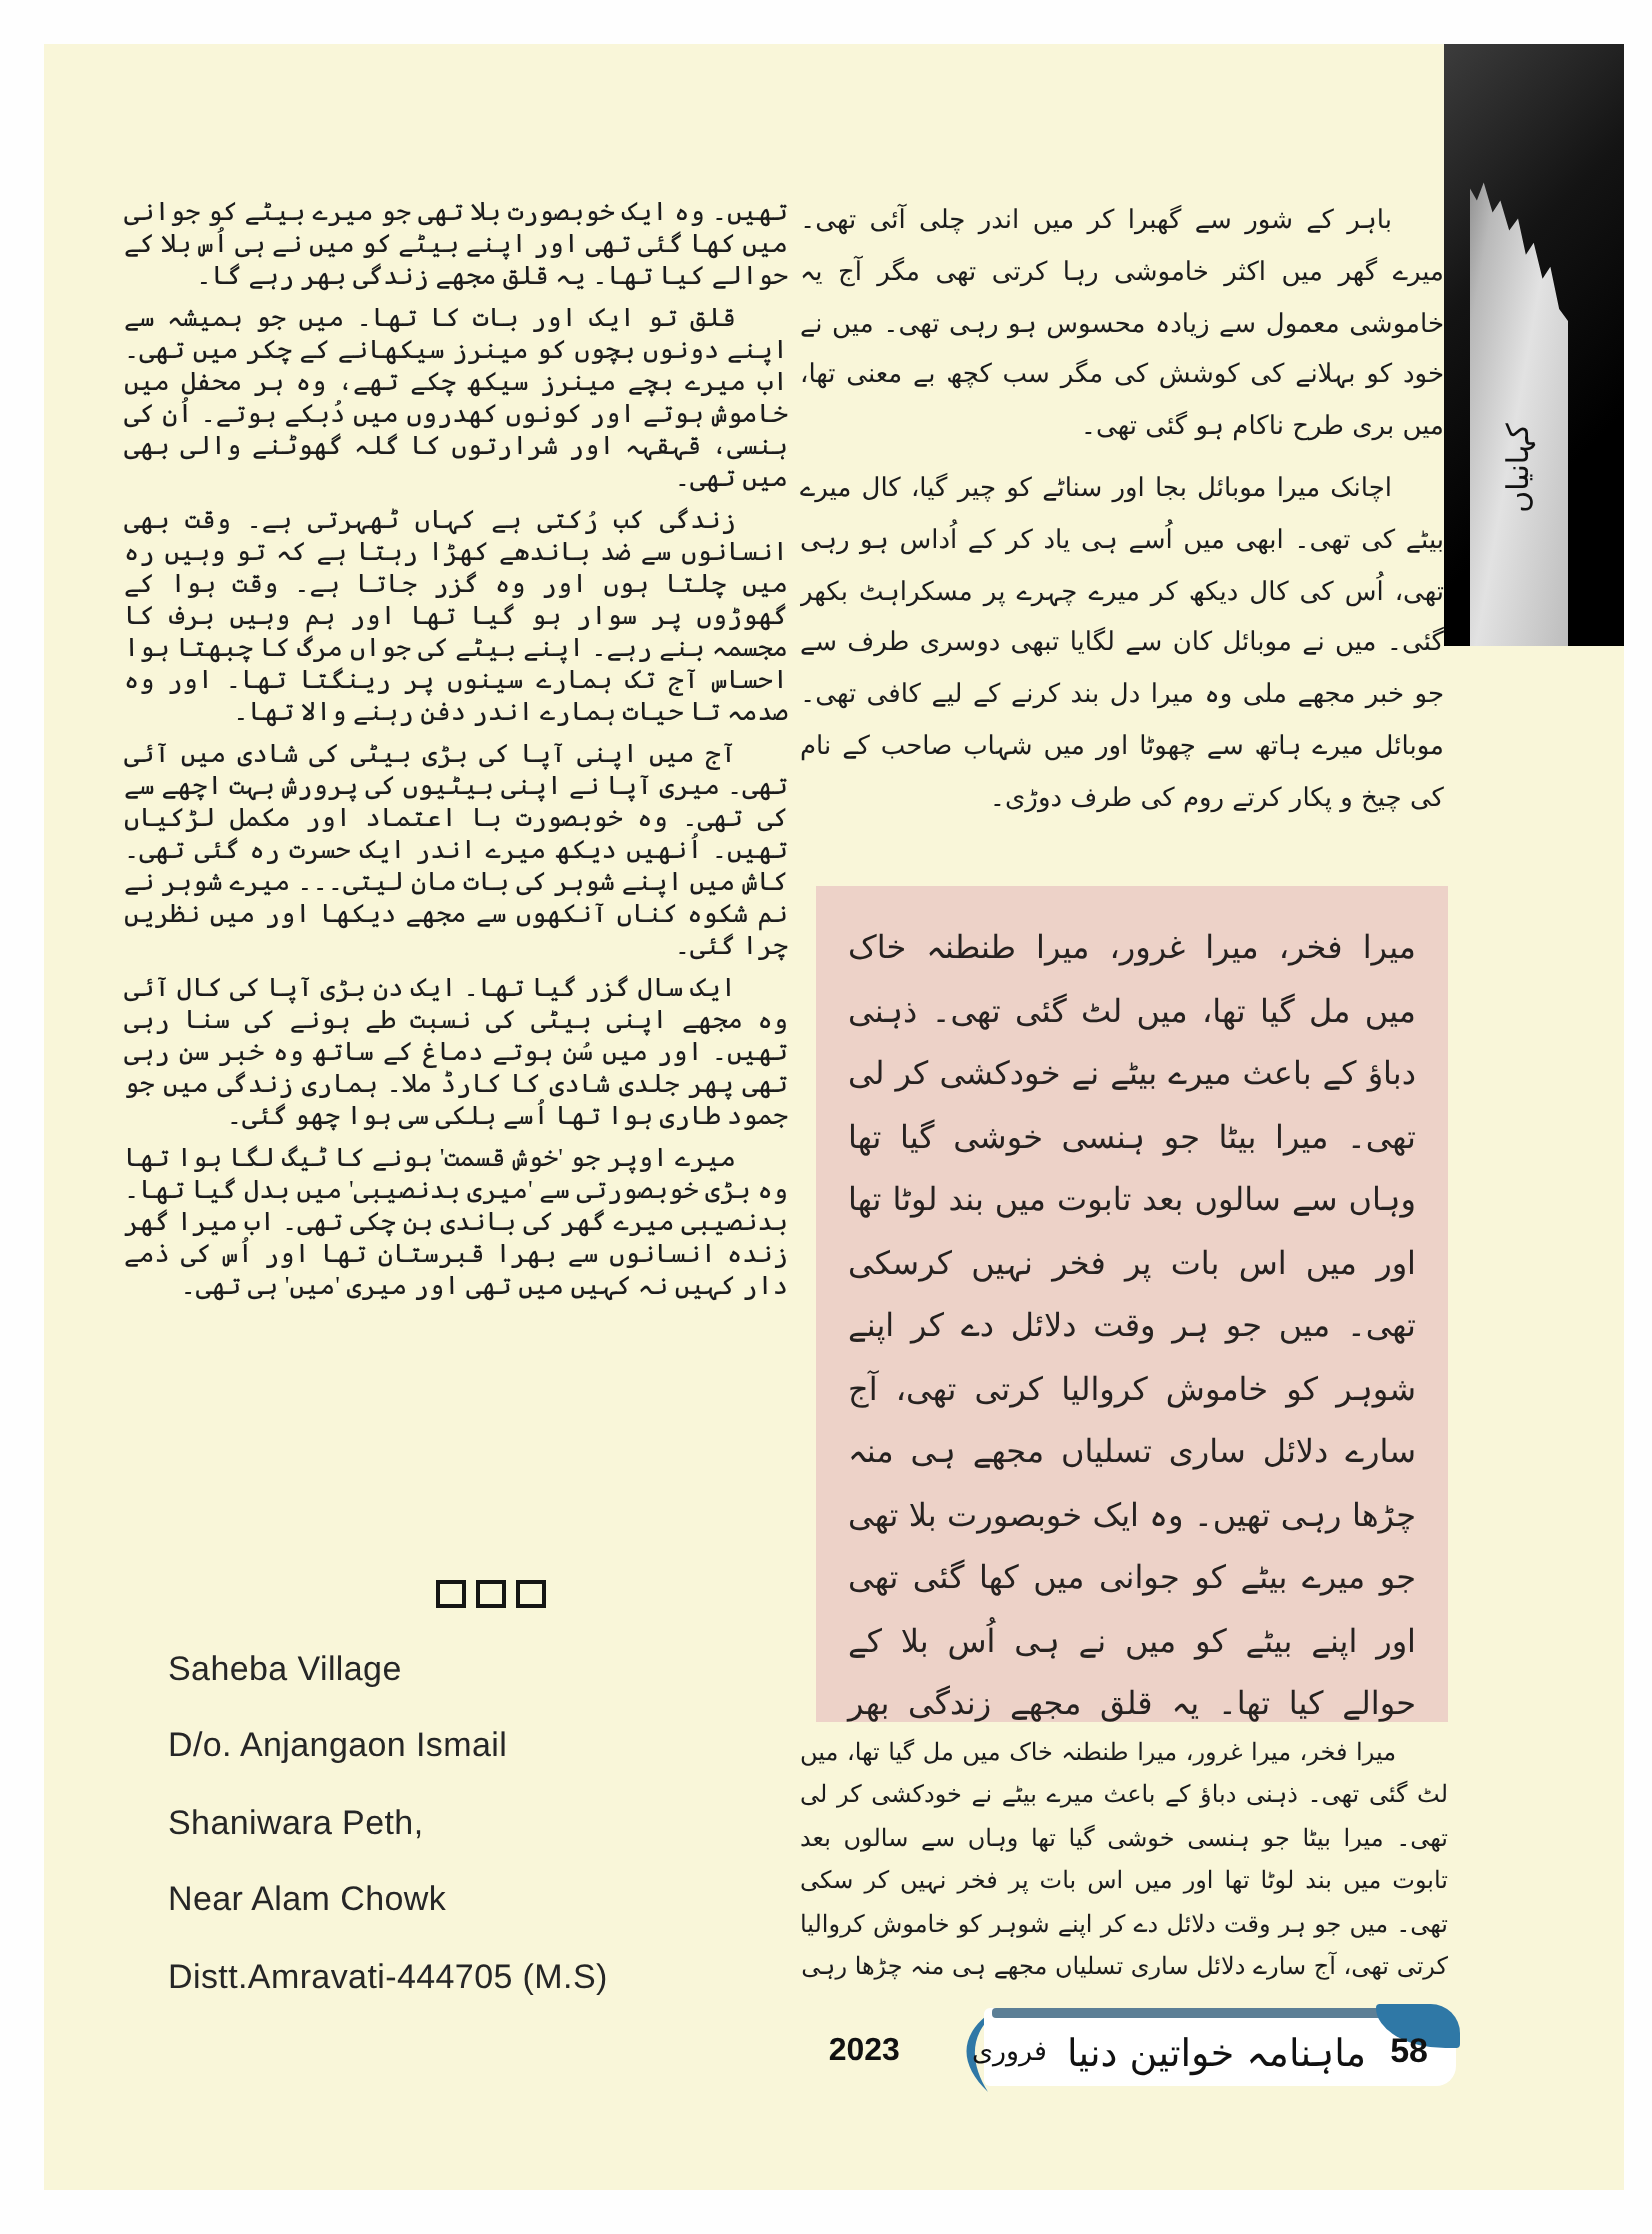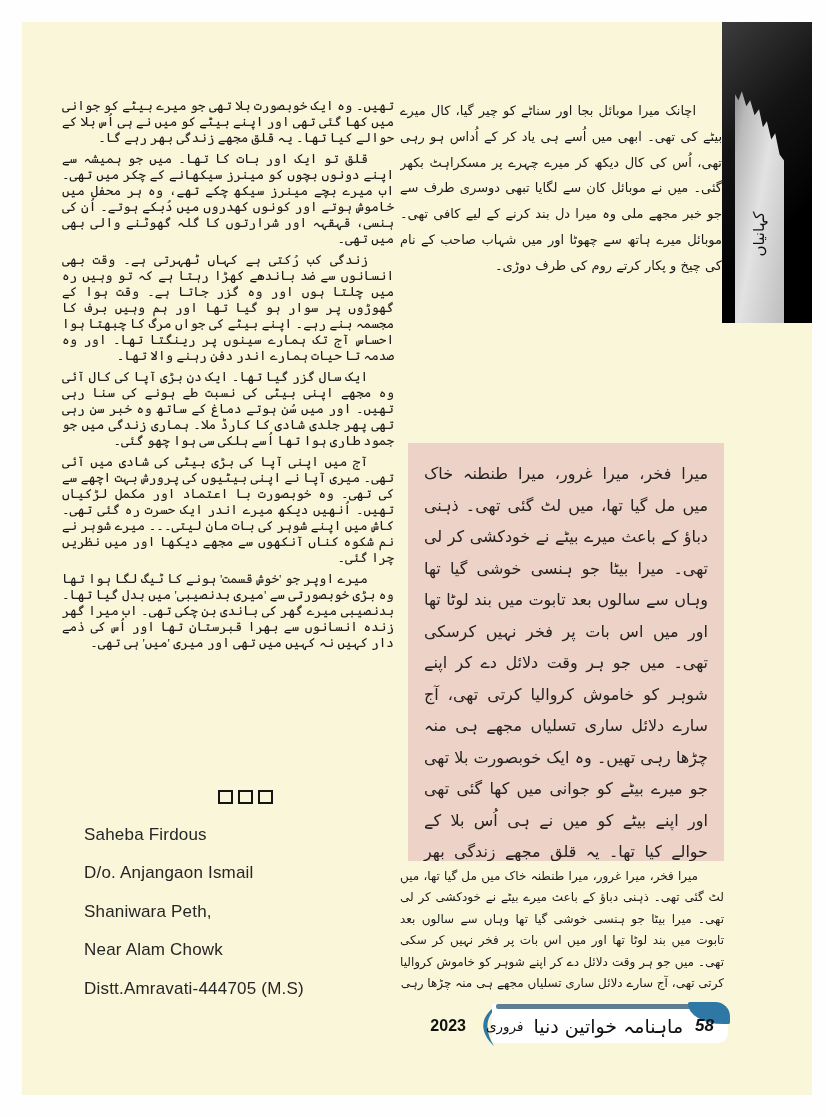--- a/index.html
+++ b/index.html
@@ -65,54 +65,55 @@
     background:#5c7f96;border-radius:2px;
   }
   .footer-bar::after{ 
     content:"";position:absolute;right:-2px;top:-2px;width:42px;height:22px;
     background:#2f78a6;border-radius:2px 16px 2px 90% / 2px 16px 2px 100%;
   }
   .footer-content{
     position:absolute;inset:5px 0 0 0;display:flex;direction:rtl;align-items:center;
     padding:0 14px;z-index:2;color:#111;
   }
-  .footer-pagenum{font-weight:bold;font-size:17px;font-family:"Liberation Sans",sans-serif;margin-left:12px;font-style:italic;}
+  .footer-pagenum{font-weight:bold;font-size:17px;font-family:"Liberation Sans",sans-serif;margin-left:12px;}
   .footer-title{font-size:19px;margin-left:10px;white-space:nowrap;}
-  .footer-month{font-size:13.5px;margin-left:20px;}
+  .footer-month{font-size:13.5px;margin-left:36px;}
   .footer-year{font-weight:bold;font-size:16px;font-family:"Liberation Sans",sans-serif;}
 </style>
 </head>
 <body>
 
 <div class="sheet">
 
   <div class="col col-left" dir="rtl" lang="ur">
     <p>تھیں۔ وہ ایک خوبصورت بلا تھی جو میرے بیٹے کو جوانی میں کھا گئی تھی اور اپنے بیٹے کو میں نے ہی اُس بلا کے حوالے کیا تھا۔ یہ قلق مجھے زندگی بھر رہے گا۔</p>
     <p class="indent">قلق تو ایک اور بات کا تھا۔ میں جو ہمیشہ سے اپنے دونوں بچوں کو مینرز سیکھانے کے چکر میں تھی۔ اب میرے بچے مینرز سیکھ چکے تھے، وہ ہر محفل میں خاموش ہوتے اور کونوں کھدروں میں دُبکے ہوتے۔ اُن کی ہنسی، قہقہہ اور شرارتوں کا گلہ گھوٹنے والی بھی میں تھی۔</p>
     <p class="indent">زندگی کب رُکتی ہے کہاں ٹھہرتی ہے۔ وقت بھی انسانوں سے ضد باندھے کھڑا رہتا ہے کہ تو وہیں رہ میں چلتا ہوں اور وہ گزر جاتا ہے۔ وقت ہوا کے گھوڑوں پر سوار ہو گیا تھا اور ہم وہیں برف کا مجسمہ بنے رہے۔ اپنے بیٹے کی جواں مرگ کا چبھتا ہوا احساس آج تک ہمارے سینوں پر رینگتا تھا۔ اور وہ صدمہ تا حیات ہمارے اندر دفن رہنے والا تھا۔</p>
+    <p class="indent">آج میں اپنی آپا کی بڑی بیٹی کی شادی میں آئی تھی۔ میری آپا نے اپنی بیٹیوں کی پرورش بہت اچھے سے کی تھی۔ وہ خوبصورت با اعتماد اور مکمل لڑکیاں تھیں۔ اُنھیں دیکھ میرے اندر ایک حسرت رہ گئی تھی۔ کاش میں اپنے شوہر کی بات مان لیتی۔۔۔ میرے شوہر نے نم شکوہ کناں آنکھوں سے مجھے دیکھا اور میں نظریں چرا گئی۔</p>
     <p class="indent">ایک سال گزر گیا تھا۔ ایک دن بڑی آپا کی کال آئی وہ مجھے اپنی بیٹی کی نسبت طے ہونے کی سنا رہی تھیں۔ اور میں سُن ہوتے دماغ کے ساتھ وہ خبر سن رہی تھی پھر جلدی شادی کا کارڈ ملا۔ ہماری زندگی میں جو جمود طاری ہوا تھا اُسے ہلکی سی ہوا چھو گئی۔</p>
-    <p class="indent">آج میں اپنی آپا کی بڑی بیٹی کی شادی میں آئی تھی۔ میری آپا نے اپنی بیٹیوں کی پرورش بہت اچھے سے کی تھی۔ وہ خوبصورت با اعتماد اور مکمل لڑکیاں تھیں۔ اُنھیں دیکھ میرے اندر ایک حسرت رہ گئی تھی۔ کاش میں اپنے شوہر کی بات مان لیتی۔۔۔ میرے شوہر نے نم شکوہ کناں آنکھوں سے مجھے دیکھا اور میں نظریں چرا گئی۔</p>
     <p class="indent">میرے اوپر جو 'خوش قسمت' ہونے کا ٹیگ لگا ہوا تھا وہ بڑی خوبصورتی سے 'میری بدنصیبی' میں بدل گیا تھا۔ بدنصیبی میرے گھر کی باندی بن چکی تھی۔ اب میرا گھر زندہ انسانوں سے بھرا قبرستان تھا اور اُس کی ذمے دار کہیں نہ کہیں میں تھی اور میری 'میں' ہی تھی۔</p>
   </div>
 
   <div class="squares">
     <span></span>
     <span></span>
     <span></span>
   </div>
 
   <div class="address">
-    <div>Saheba Firdous</div>
+    <div>Saheba Village</div>
     <div>D/o. Anjangaon Ismail</div>
     <div>Shaniwara Peth,</div>
     <div>Near Alam Chowk</div>
     <div>Distt.Amravati-444705 (M.S)</div>
   </div>
 
   <div class="col col-right" dir="rtl" lang="ur">
+    <p class="indent">باہر کے شور سے گھبرا کر میں اندر چلی آئی تھی۔ میرے گھر میں اکثر خاموشی رہا کرتی تھی مگر آج یہ خاموشی معمول سے زیادہ محسوس ہو رہی تھی۔ میں نے خود کو بہلانے کی کوشش کی مگر سب کچھ بے معنی تھا، میں بری طرح ناکام ہو گئی تھی۔</p>
     <p class="indent">اچانک میرا موبائل بجا اور سناٹے کو چیر گیا، کال میرے بیٹے کی تھی۔ ابھی میں اُسے ہی یاد کر کے اُداس ہو رہی تھی، اُس کی کال دیکھ کر میرے چہرے پر مسکراہٹ بکھر گئی۔ میں نے موبائل کان سے لگایا تبھی دوسری طرف سے جو خبر مجھے ملی وہ میرا دل بند کرنے کے لیے کافی تھی۔ موبائل میرے ہاتھ سے چھوٹا اور میں شہاب صاحب کے نام کی چیخ و پکار کرتے روم کی طرف دوڑی۔</p>
   </div>
 
   <div class="pullquote" dir="rtl" lang="ur">
     <span>میرا فخر، میرا غرور، میرا طنطنہ خاک میں مل گیا تھا، میں لٹ گئی تھی۔ ذہنی دباؤ کے باعث میرے بیٹے نے خودکشی کر لی تھی۔ میرا بیٹا جو ہنسی خوشی گیا تھا وہاں سے سالوں بعد تابوت میں بند لوٹا تھا اور میں اس بات پر فخر نہیں کرسکی تھی۔ میں جو ہر وقت دلائل دے کر اپنے شوہر کو خاموش کروالیا کرتی تھی، آج سارے دلائل ساری تسلیاں مجھے ہی منہ چڑھا رہی تھیں۔ وہ ایک خوبصورت بلا تھی جو میرے بیٹے کو جوانی میں کھا گئی تھی اور اپنے بیٹے کو میں نے ہی اُس بلا کے حوالے کیا تھا۔ یہ قلق مجھے زندگی بھر رہے گا۔</span>
   </div>
 
   <div class="col col-right-bottom" dir="rtl" lang="ur">
     <p class="indent">میرا فخر، میرا غرور، میرا طنطنہ خاک میں مل گیا تھا، میں لٹ گئی تھی۔ ذہنی دباؤ کے باعث میرے بیٹے نے خودکشی کر لی تھی۔ میرا بیٹا جو ہنسی خوشی گیا تھا وہاں سے سالوں بعد تابوت میں بند لوٹا تھا اور میں اس بات پر فخر نہیں کر سکی تھی۔ میں جو ہر وقت دلائل دے کر اپنے شوہر کو خاموش کروالیا کرتی تھی، آج سارے دلائل ساری تسلیاں مجھے ہی منہ چڑھا رہی</p>
   </div>

